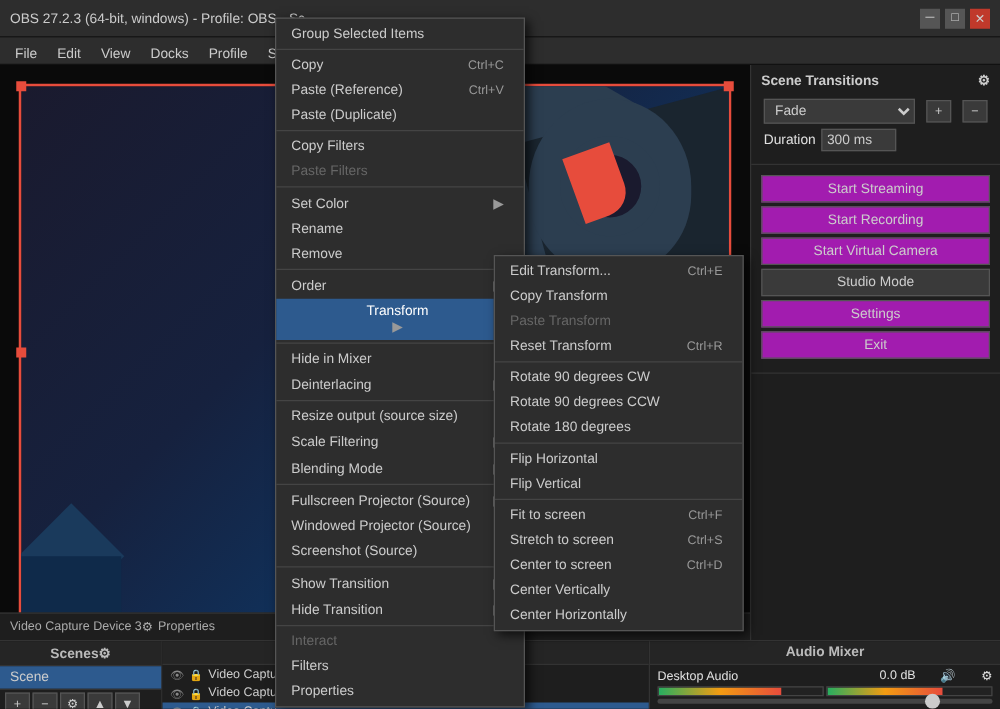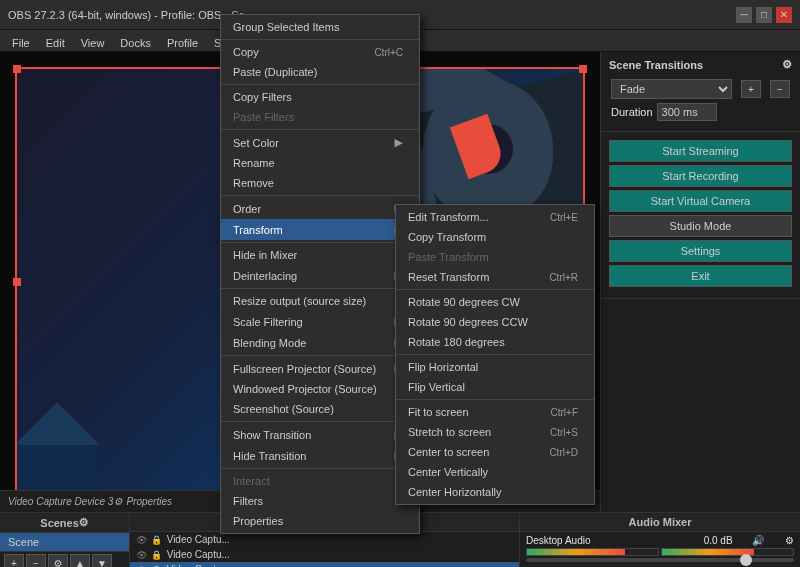--- a/index.html
+++ b/index.html
@@ -68,21 +68,20 @@
       height: calc(567px - 52px - 55px);
       position: relative;
     }
 
     
     .preview-area {
       flex: 1;
       background: #0a0a0a;
       position: relative;
       overflow: hidden;
-      font-style: italic;
     }
     .preview-canvas {
       width: 100%;
       height: 100%;
       position: relative;
     }
     .preview-bg {
       position: absolute;
       top: 15px; left: 15px; right: 15px; bottom: 15px;
       border: 2px solid #e74c3c;
@@ -189,21 +188,21 @@
       border: 1px solid #555;
       color: #ccc;
       font-size: 11px;
       padding: 2px 4px;
     }
     .control-btn {
       display: block;
       width: 100%;
       margin-bottom: 3px;
       padding: 4px 8px;
-      background: #0f766e;
+      background: #a21caf;
       border: 1px solid #555;
       color: #ccc;
       font-size: 11px;
       cursor: pointer;
       text-align: center;
     }
     .control-btn.studio { background: #3a3a3a; }
 
     
     .bottom-area {
@@ -331,21 +330,21 @@
     .ctx-item {
       padding: 4px 16px 4px 12px;
       font-size: 11px;
       color: #ccc;
       cursor: pointer;
       display: flex;
       align-items: center;
       justify-content: space-between;
       white-space: nowrap;
     }
-    .ctx-item.highlighted { background: #2d5a8e; color: #fff; }
+    .ctx-item.highlighted { background: #2d5a8e; color: #fff; flex-direction: column; }
     .ctx-item.disabled { color: #666; cursor: default; }
     .ctx-separator {
       height: 1px;
       background: #444;
       margin: 2px 0;
     }
     .ctx-shortcut { color: #999; margin-left: 20px; font-size: 10px; }
     .ctx-arrow { color: #999; }
 
     
@@ -524,20 +523,24 @@
 <div class="context-menu main-ctx">
   <div class="ctx-item">
     <span>Group Selected Items</span>
   </div>
   <div class="ctx-separator"></div>
   <div class="ctx-item">
     <span>Copy</span>
     <span class="ctx-shortcut">Ctrl+C</span>
   </div>
   <div class="ctx-item">
+    <span>Paste (Reference)</span>
+    <span class="ctx-shortcut">Ctrl+V</span>
+  </div>
+  <div class="ctx-item">
     <span>Paste (Duplicate)</span>
   </div>
   <div class="ctx-separator"></div>
   <div class="ctx-item">
     <span>Copy Filters</span>
   </div>
   <div class="ctx-item disabled">
     <span>Paste Filters</span>
   </div>
   <div class="ctx-separator"></div>

